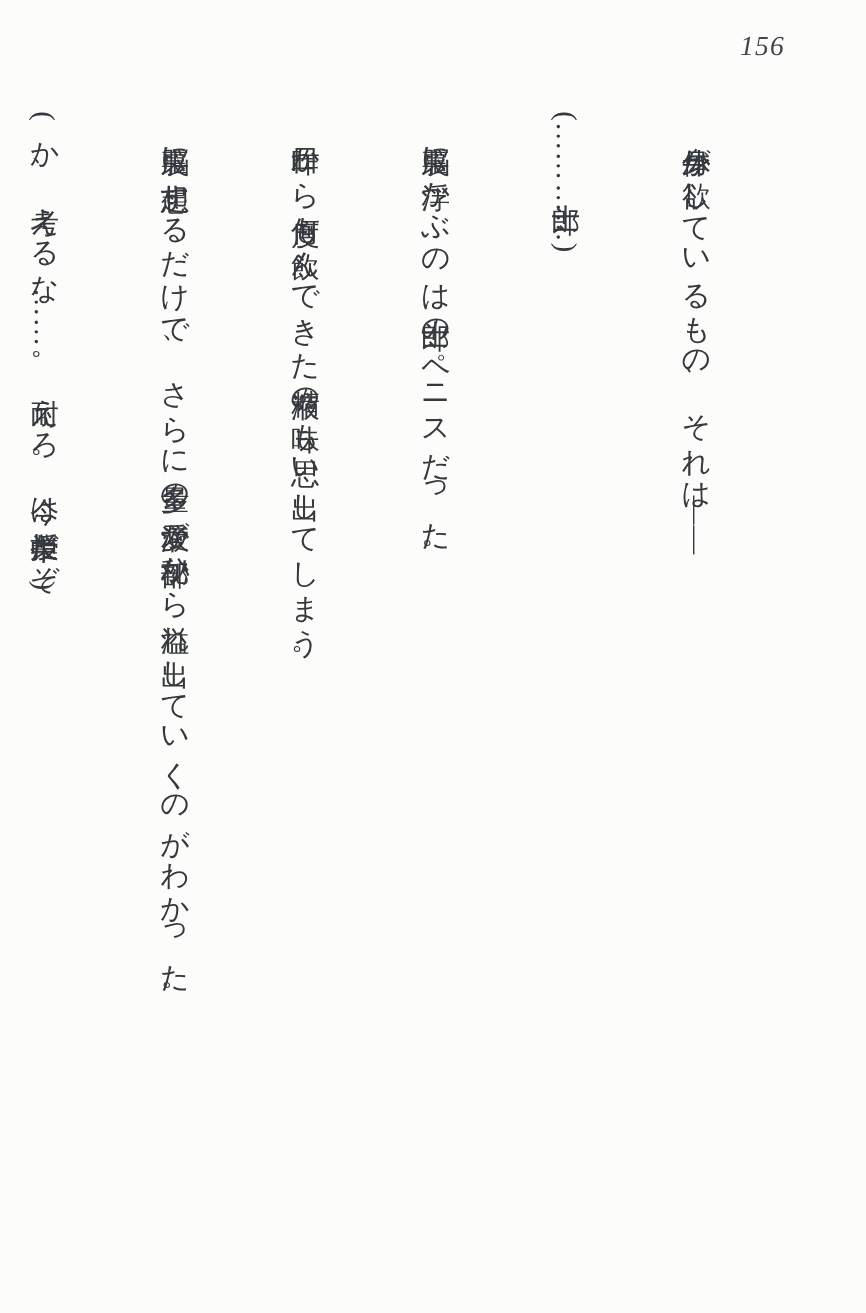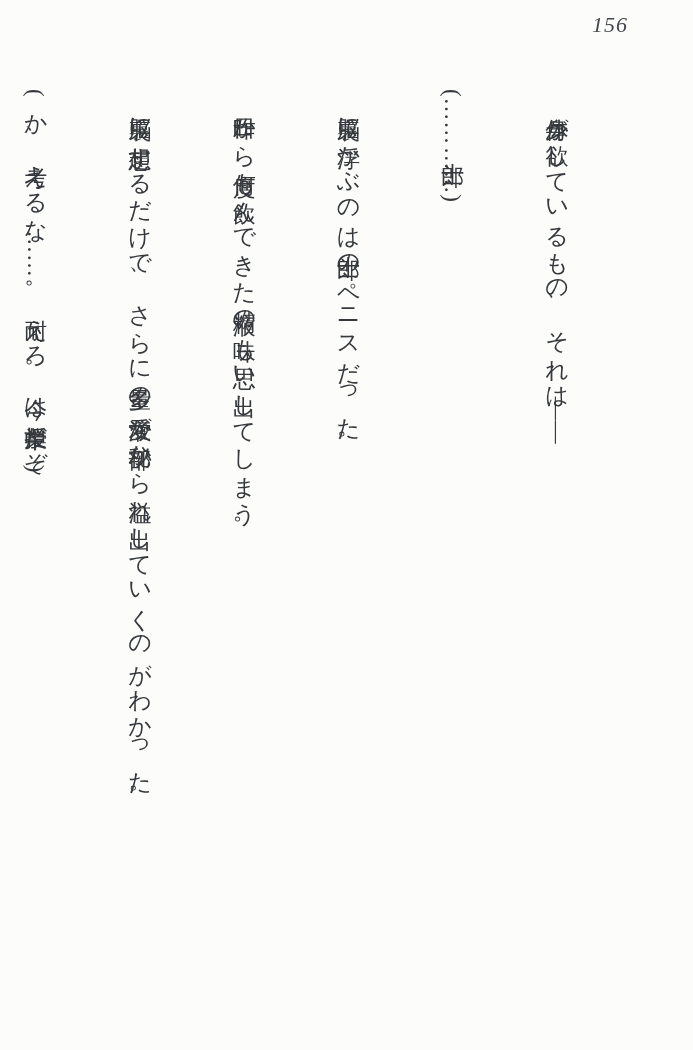--- a/index.html
+++ b/index.html
@@ -13,21 +13,21 @@
     overflow: hidden;
     position: relative;
     font-family: "Liberation Serif", "DejaVu Serif", serif;
   }
   .page {
     position: absolute;
     inset: 0;
   }
   .page-number {
     position: absolute;
-    top: 12px;
+    top: 24px;
     left: 592px;
     font-style: italic;
     font-size: 22px;
     letter-spacing: 1px;
     color: #43474d;
   }
   .text-block {
     position: absolute;
     top: 76px;
     right: 50px;

